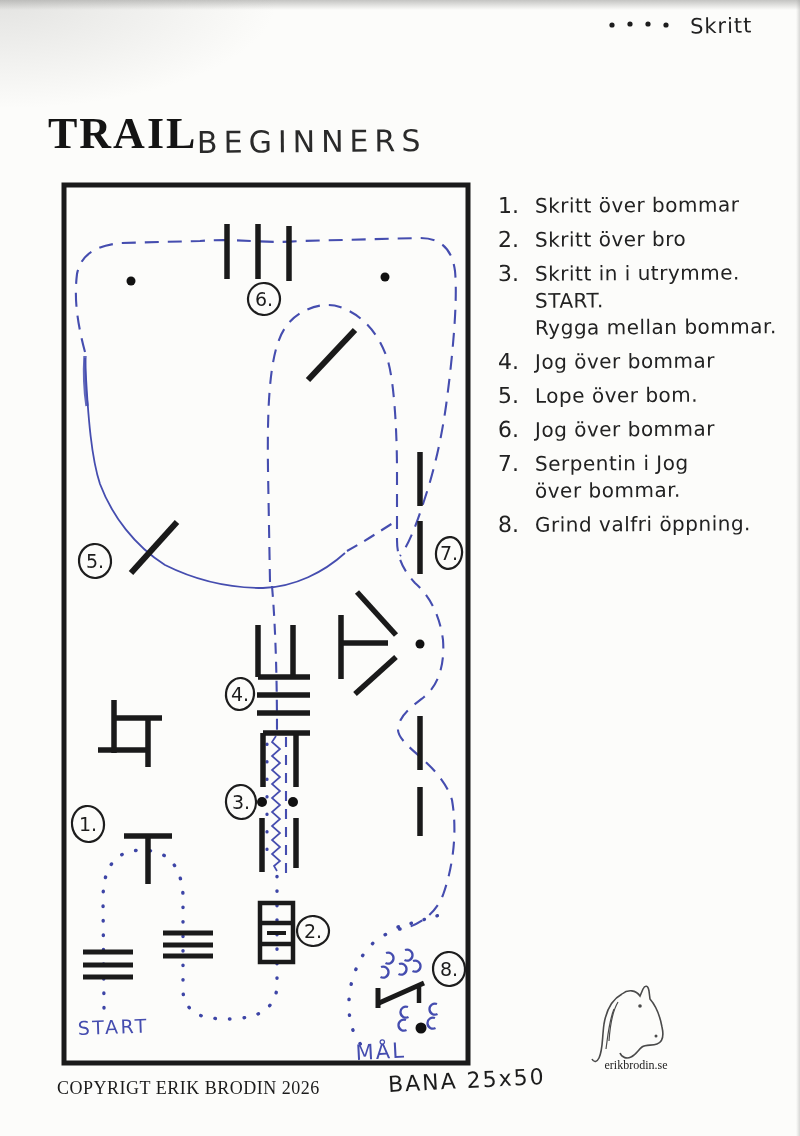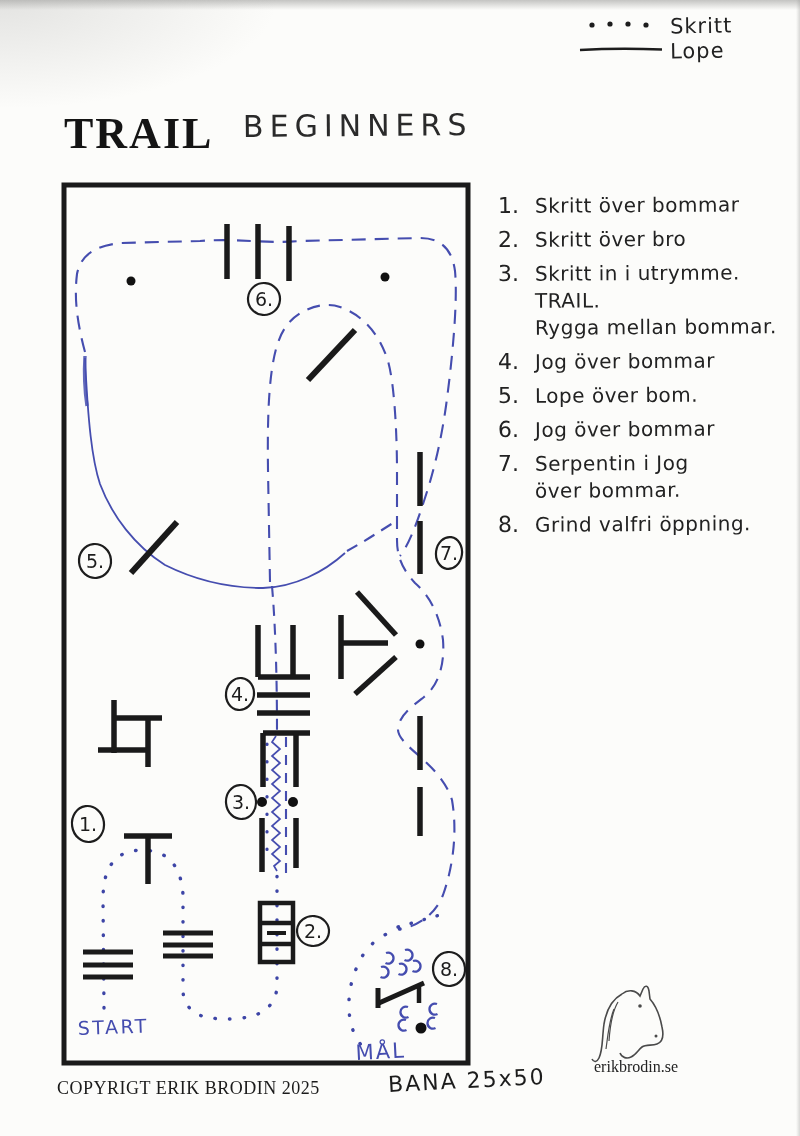--- a/index.html
+++ b/index.html
@@ -9,25 +9,25 @@
     font-family:"DejaVu Sans",sans-serif;color:#1d1d1d;
   }
   
   .scan-top{position:absolute;left:0;top:0;width:800px;height:10px;
     background:linear-gradient(to bottom,rgba(150,150,148,.55),rgba(150,150,148,0));}
   .scan-corner{position:absolute;left:0;top:0;width:280px;height:110px;
     background:radial-gradient(ellipse at 0% 0%,rgba(170,170,168,.30),rgba(170,170,168,0) 70%);}
   .scan-right{position:absolute;right:0;top:0;width:4px;height:1136px;
     background:linear-gradient(to left,rgba(160,160,158,.4),rgba(160,160,158,0));}
 
-  .title{position:absolute;left:64px;top:108px;display:flex;align-items:flex-start;gap:30px;}
+  .title{position:absolute;left:48px;top:108px;display:flex;align-items:flex-end;}
   .title-main{font-family:"Liberation Serif",serif;font-weight:bold;font-size:44px;letter-spacing:2px;color:#141414;}
   .title-sub{font-size:30px;letter-spacing:6px;color:#2a2a2a;transform:rotate(-.5deg);}
 
-  .legend{position:absolute;left:576px;top:13px;width:186px;}
+  .legend{position:absolute;left:596px;top:13px;width:186px;}
   .legend-row{display:flex;align-items:center;height:25px;}
   .legend-icon{width:94px;flex:0 0 94px;}
   .legend-label{font-size:21px;letter-spacing:1px;color:#222;transform:rotate(-1deg);}
 
   .instructions{position:absolute;left:498px;top:184px;width:302px;}
   .irow{display:flex;margin-top:8px;line-height:26px;transform:rotate(-.4deg);}
   .irow.cont{margin-top:1px;}
   .inum{flex:0 0 37px;font-size:22px;color:#222;}
   .itext{font-size:20px;letter-spacing:.5px;color:#222;white-space:nowrap;}
 
@@ -35,21 +35,21 @@
 
   .copyright{position:absolute;left:57px;top:1078px;
     font-family:"Liberation Serif",serif;font-size:18px;letter-spacing:.5px;color:#1b1b1b;}
 
   .bana{position:absolute;left:388px;top:1068px;font-size:22px;letter-spacing:2px;
     color:#1c1c1c;transform:rotate(-3deg);}
 
   .logo{position:absolute;left:556px;top:980px;width:160px;text-align:center;}
   .logo-name{font-family:"Liberation Serif",serif;font-weight:bold;font-size:26px;
     letter-spacing:.5px;color:#151515;margin-top:-4px;}
-  .logo-site{font-family:"Liberation Serif",serif;font-size:16px;color:#222;margin-top:-2px;}
+  .logo-site{font-family:"Liberation Serif",serif;font-size:12px;color:#222;margin-top:-2px;}
 </style>
 </head>
 <body>
 
 <div class="scan-top"></div>
 <div class="scan-corner"></div>
 <div class="scan-right"></div>
 
 <div class="title">
   <span class="title-main">TRAIL</span>
@@ -63,46 +63,38 @@
           <g fill="#1d1d1d">
         <circle cx="16" cy="8" r="2.6"></circle>
             <circle cx="34" cy="7" r="2.6"></circle>
             <circle cx="52" cy="7" r="2.6"></circle>
             <circle cx="70" cy="8" r="2.6"></circle>
       </g>
         </svg>
     </span>
     <span class="legend-label">Skritt</span>
   </div>
-  <div class="legend-row">
-    <span class="legend-icon">
-      <svg width="94" height="14" viewBox="0 0 94 14">
-        <path d="M 4 8 C 30 6.5 60 6.5 86 7.5" stroke="#1d1d1d" stroke-width="2.6" fill="none"></path>
-      </svg>
-    </span>
-    <span class="legend-label">Lope</span>
-  </div>
 </div>
 
 <div class="instructions">
   <div class="irow">
       <span class="inum">1.</span>
       <span class="itext">Skritt över bommar</span>
     </div>
   <div class="irow">
       <span class="inum">2.</span>
       <span class="itext">Skritt över bro</span>
     </div>
   <div class="irow">
       <span class="inum">3.</span>
       <span class="itext">Skritt in i utrymme.</span>
     </div>
   <div class="irow cont">
       <span class="inum"></span>
-      <span class="itext">TRAIL.</span>
+      <span class="itext">START.</span>
     </div>
   <div class="irow cont">
       <span class="inum"></span>
       <span class="itext">Rygga mellan bommar.</span>
     </div>
   <div class="irow">
       <span class="inum">4.</span>
       <span class="itext">Jog över bommar</span>
     </div>
   <div class="irow">
@@ -297,19 +289,19 @@
   <g stroke="#4a4a4a" stroke-width="1.6" fill="none">
     <path d="M 622,994 C 628,989 636,990 640,996 L 643,989 C 645,985 648,985 649,991 L 650,999 C 656,1006 660,1016 662,1027 C 664,1036 663,1042 657,1044 C 652,1046 646,1044 642,1047 C 638,1050 636,1055 631,1057 C 627,1059 622,1058 620,1053"></path>
     <path d="M 622,994 C 611,1000 606,1012 604,1024 C 602,1038 603,1050 599,1058 C 597,1062 594,1063 592,1059"></path>
     <path d="M 618,1002 C 612,1012 610,1026 609,1041" stroke-width="1.2"></path>
     <path d="M 614,1009 C 609,1021 608,1035 606,1049" stroke-width="1.2"></path>
     <circle cx="640" cy="1006" r="1.8" fill="#4a4a4a" stroke="none"></circle>
     <circle cx="656" cy="1036" r="1.5" fill="#4a4a4a" stroke="none"></circle>
   </g>
 </svg>
 
-<div class="copyright">COPYRIGT ERIK BRODIN 2025</div>
+<div class="copyright">COPYRIGT ERIK BRODIN 2026</div>
 <div class="bana">BANA 25x50</div>
 
 <div class="logo">
   <div style="height:80px"></div>
   <div class="logo-site">erikbrodin.se</div>
 </div>
 
 </body></html>

